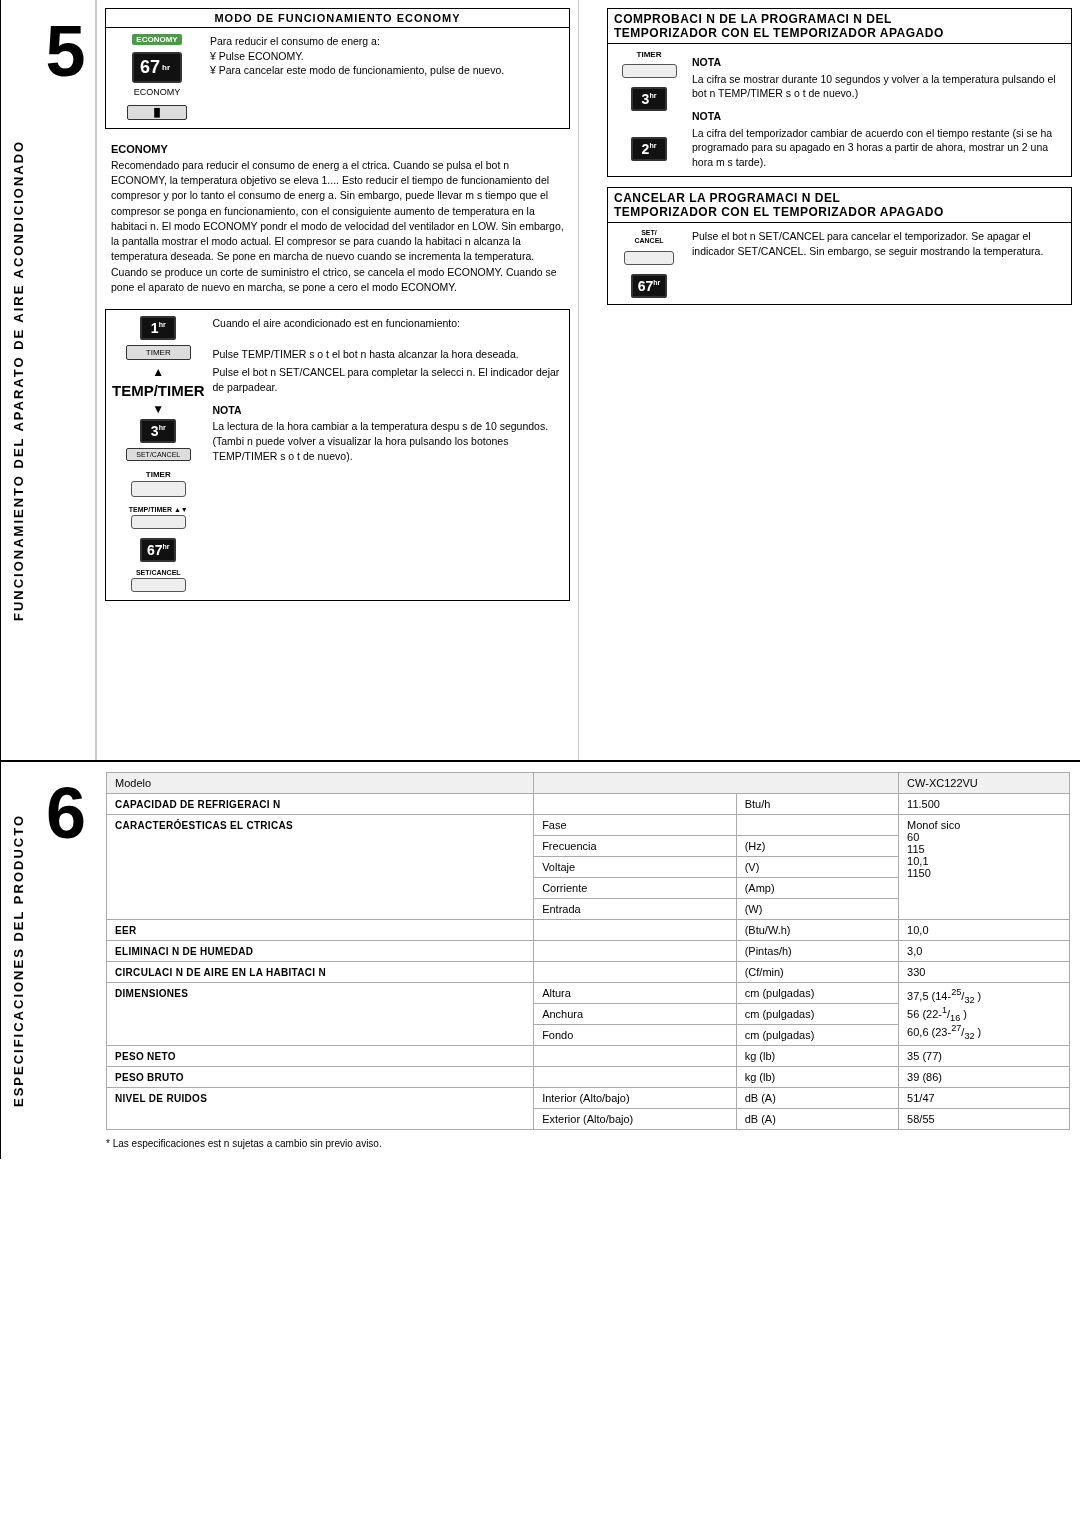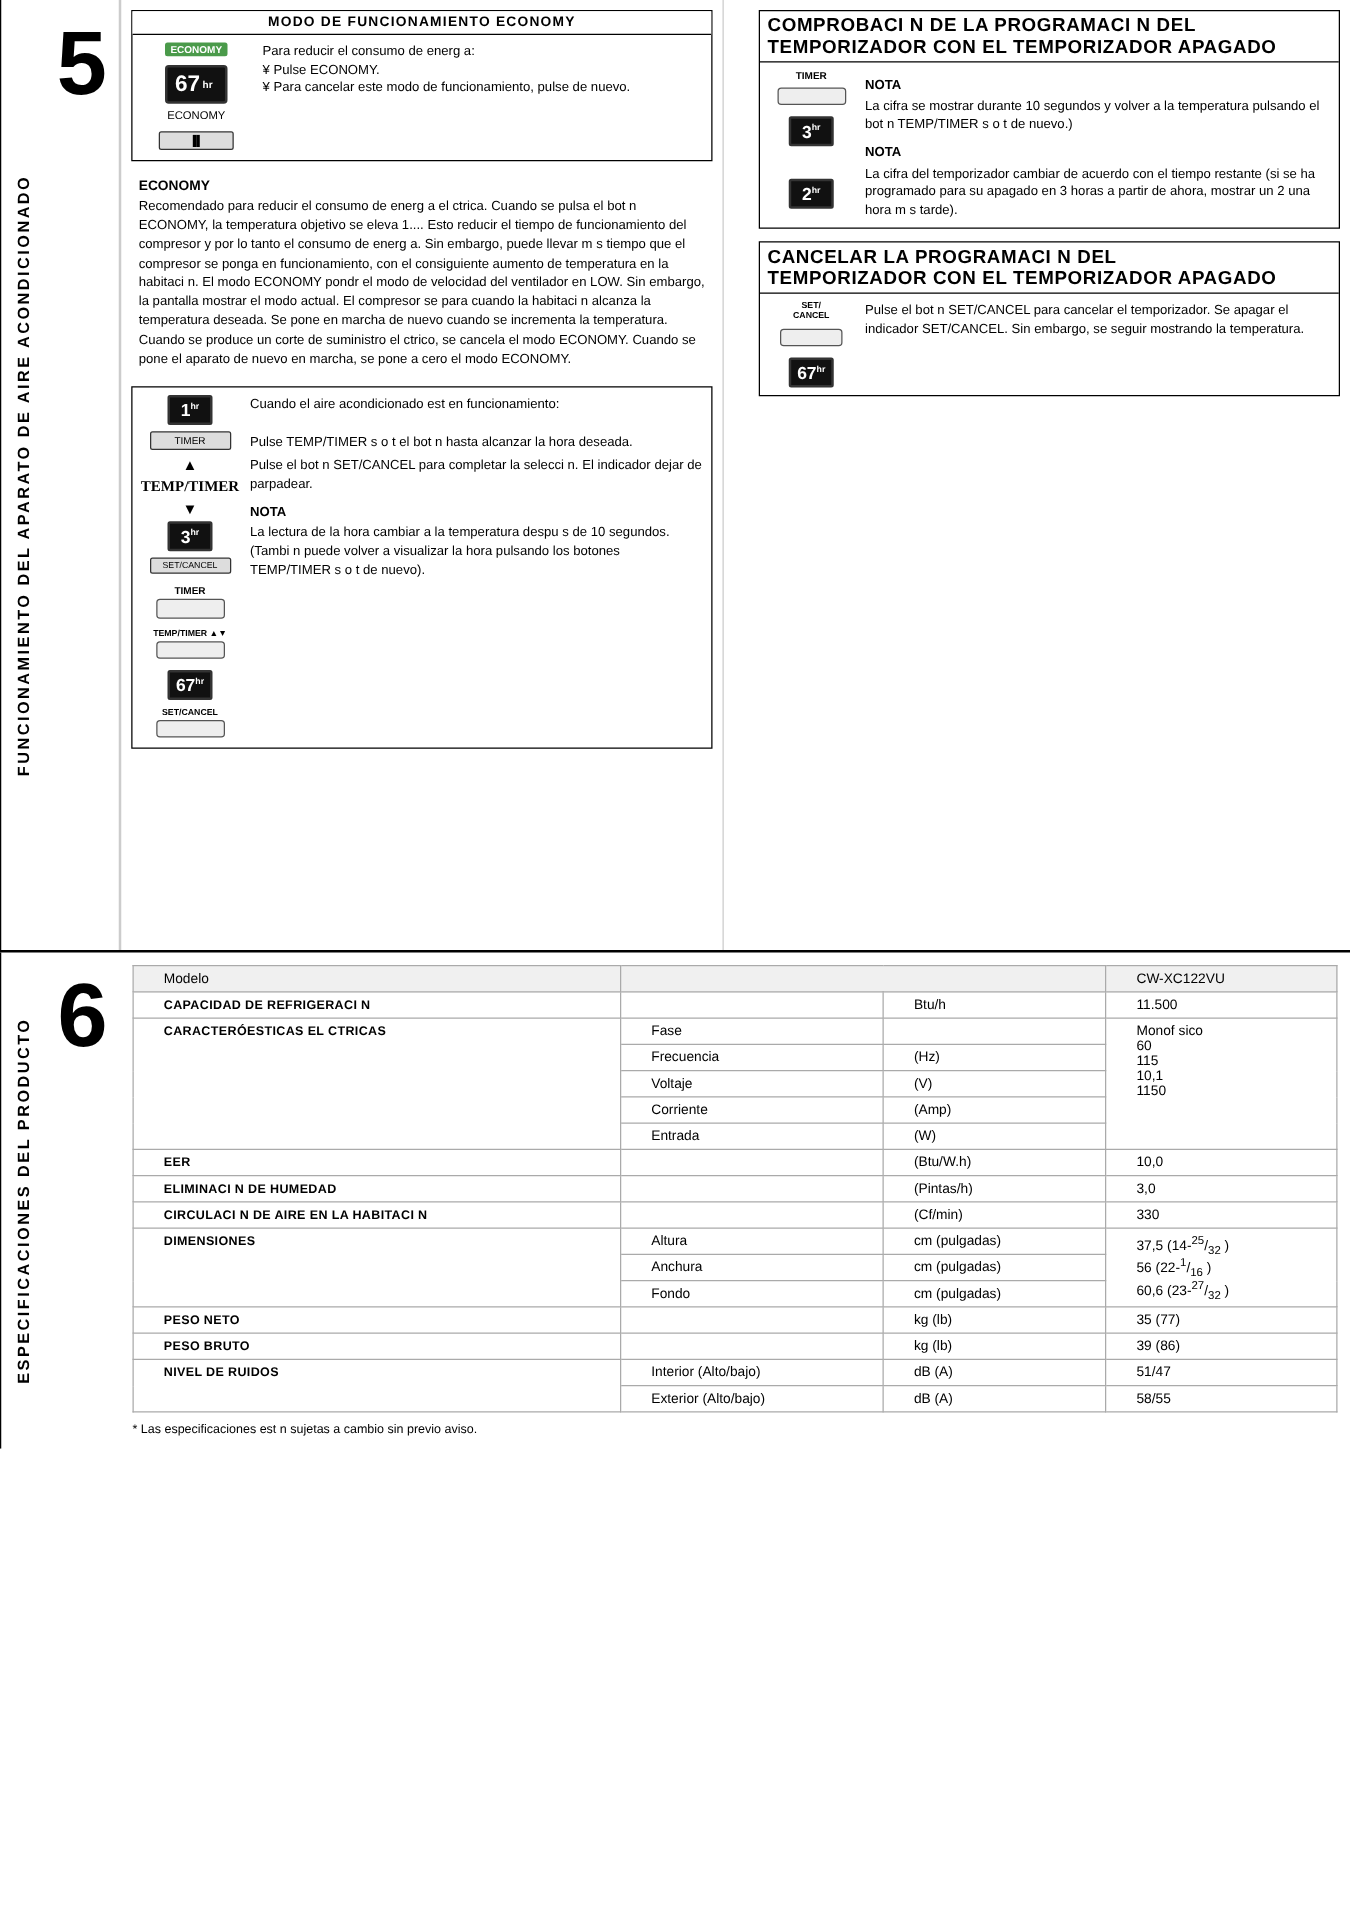--- a/index.html
+++ b/index.html
@@ -207,21 +207,21 @@
 
     
     .right-section {
       border: 1px solid #000;
       margin-bottom: 10px;
     }
 
     .right-section-title {
       border-bottom: 1px solid #000;
       padding: 3px 6px;
-      font-size: 15px;
+      font-size: 12px;
       font-weight: bold;
       letter-spacing: 0.5px;
     }
 
     .right-section-content {
       padding: 6px;
       display: flex;
       gap: 8px;
     }
 
@@ -263,21 +263,21 @@
     }
 
     .specs-table {
       width: 100%;
       border-collapse: collapse;
       font-size: 11px;
     }
 
     .specs-table td {
       border: 1px solid #aaa;
-      padding: 4px 24px;
+      padding: 4px 8px;
       vertical-align: top;
     }
 
     .specs-table tr:first-child td {
       background: #f0f0f0;
     }
 
     .spec-label-bold {
       font-weight: bold;
       font-size: 10px;
@@ -355,21 +355,21 @@
           <div class="section-content">
 
             <div class="timer-diagram">
               <div class="timer-display-row">
                 <div class="display-unit">
                   <span>1</span><span class="sup-text">hr</span>
                 </div>
               </div>
               <div class="btn-small" style="width:65px;font-size:8px;">TIMER</div>
               <div style="font-size:12px;text-align:center;">▲</div>
-              <div style="font-size:12px;text-align:left;font-weight:bold;font-family:Liberation Serif, serif;">TEMP/TIMER</div>
+              <div style="font-size:15px;text-align:left;font-weight:bold;">TEMP/TIMER</div>
               <div style="font-size:12px;text-align:center;">▼</div>
               <div class="timer-display-row">
                 <div class="display-unit">
                   <span>3</span><span class="sup-text">hr</span>
                 </div>
               </div>
               <div class="btn-small" style="width:65px;font-size:7px;">SET/CANCEL</div>
               <div style="margin-top:4px;">
                 <div style="font-size:8px;font-weight:bold;text-align:center;">TIMER</div>
                 <div style="border:1px solid #555;border-radius:3px;padding:2px;background:#eee;width:55px;height:16px;margin:2px auto;"></div>

